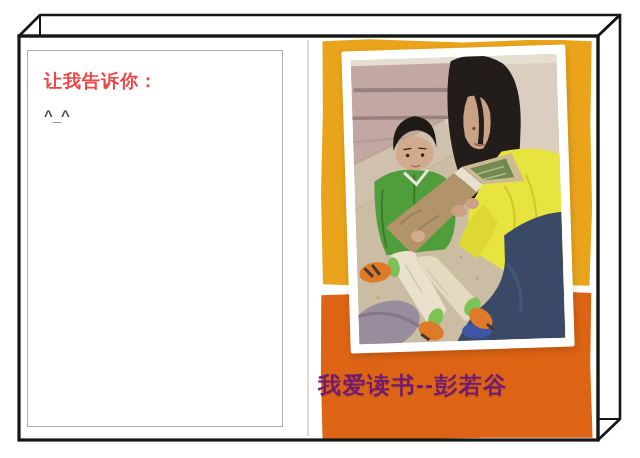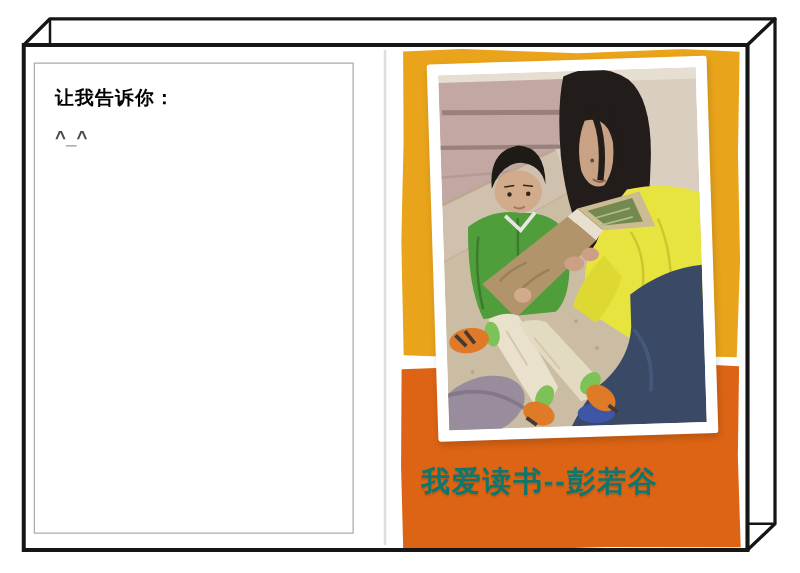--- a/index.html
+++ b/index.html
@@ -7,21 +7,21 @@
     position:relative;width:640px;height:458px;background:#ffffff;
     font-family:"Liberation Sans", sans-serif;overflow:hidden;
   }
   
   .story-frame{
     position:absolute;left:27px;top:50px;width:256px;height:377px;
     box-sizing:border-box;border:1px solid #aeaca9;background:#ffffff;
     padding:18px 13px 0 14px;overflow:hidden;z-index:2;
   }
   .story-title{
-    font-size:15px;color:#000000;font-weight:bold;letter-spacing:1px;
+    font-size:18px;color:#ef4444;font-weight:bold;letter-spacing:1px;
     margin:0 0 14px 2px;
   }
   .story-body{
     font-size:14.2px;line-height:19.2px;color:#424242;font-weight:bold;
     text-align:justify;text-indent:2em;letter-spacing:.2px;
   }
   .story-emoticon{
     font-size:15px;color:#4a4a4a;font-weight:bold;margin:1px 0 0 2px;
   }
   
@@ -42,22 +42,22 @@
   }
   
   .photo{
     position:absolute;left:346px;top:48px;width:224px;height:302px;
     box-sizing:border-box;background:#ffffff;padding:9px;border-radius:2px;
     transform:rotate(-1.8deg);box-shadow:1px 3px 6px rgba(0,0,0,.16);z-index:3;
   }
   .photo svg{width:100%;height:100%;display:block;}
   
   .caption{
-    position:absolute;left:337px;top:370px;width:252px;z-index:4;
-    color:#0f766e;font-size:23px;font-weight:bold;letter-spacing:1.5px;
+    position:absolute;left:318px;top:370px;width:252px;z-index:4;
+    color:#701a75;font-size:23px;font-weight:bold;letter-spacing:1.5px;
     text-shadow:0 1px 1px rgba(0,0,0,.12);
   }
   
   .frame-overlay{position:absolute;left:0;top:0;z-index:5;pointer-events:none;}
 </style>
 </head>
 <body>
 
 <div class="scene">
 

